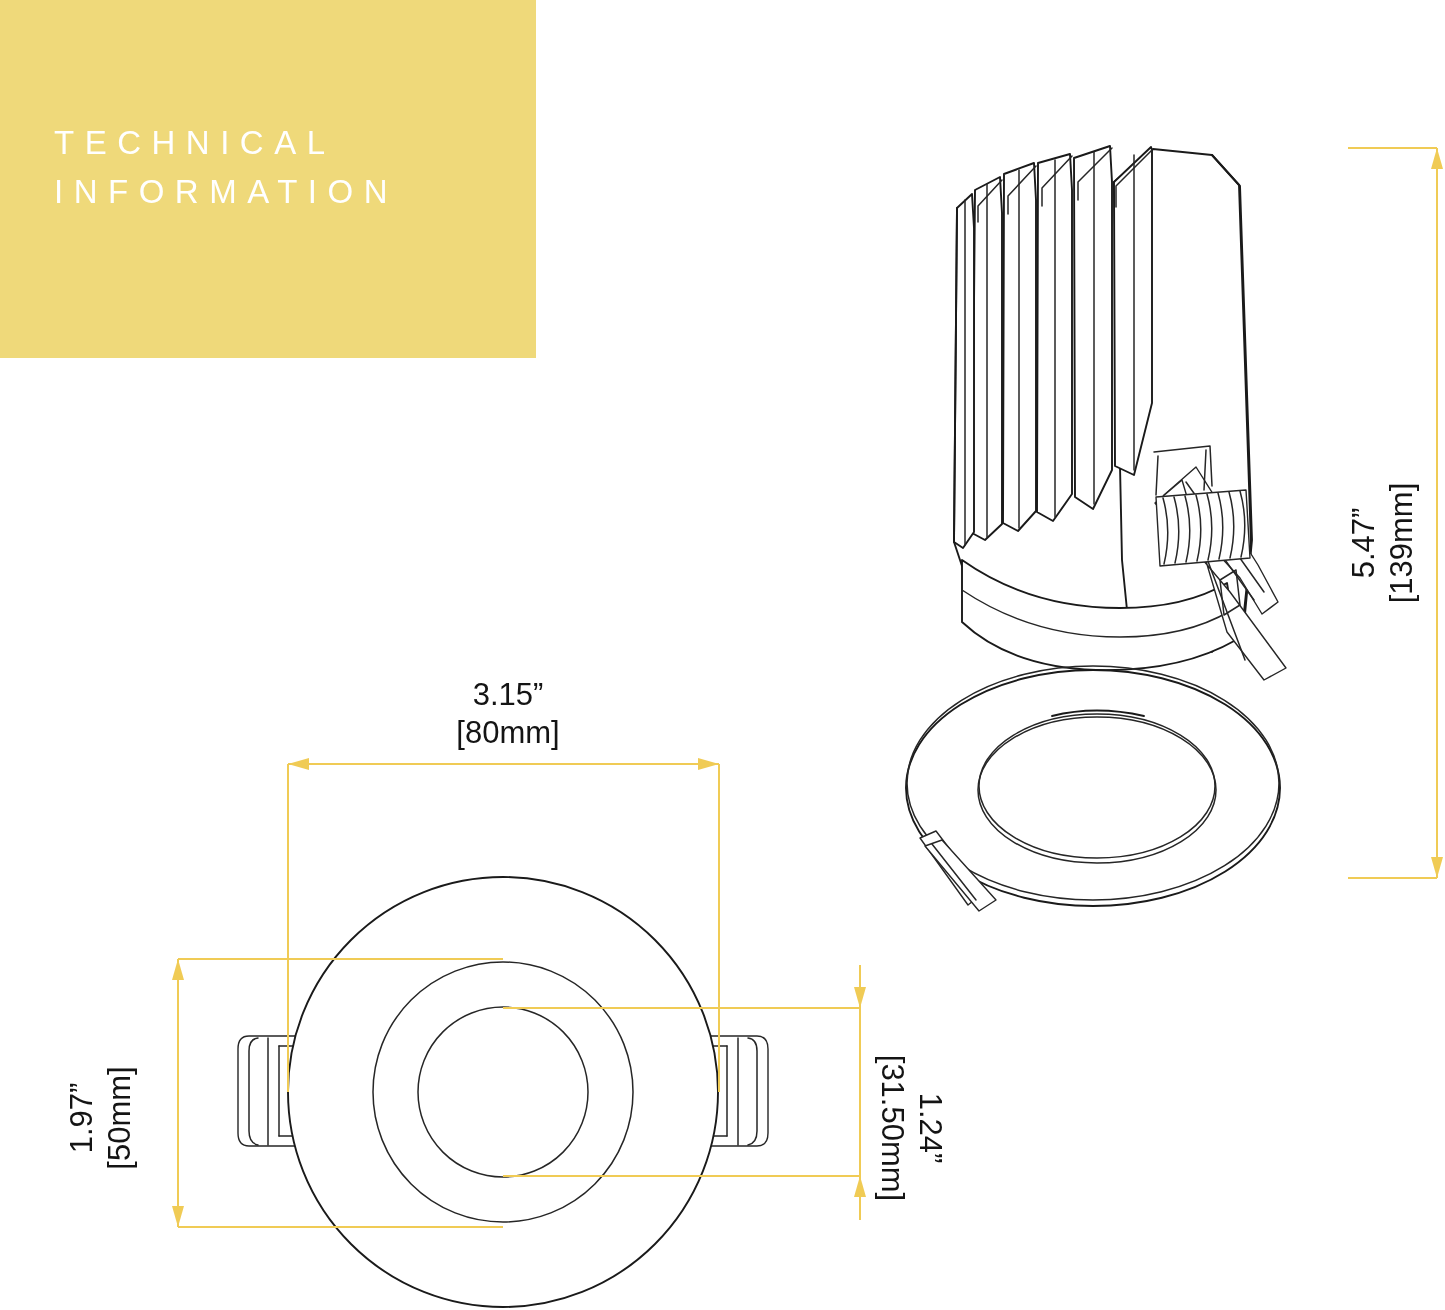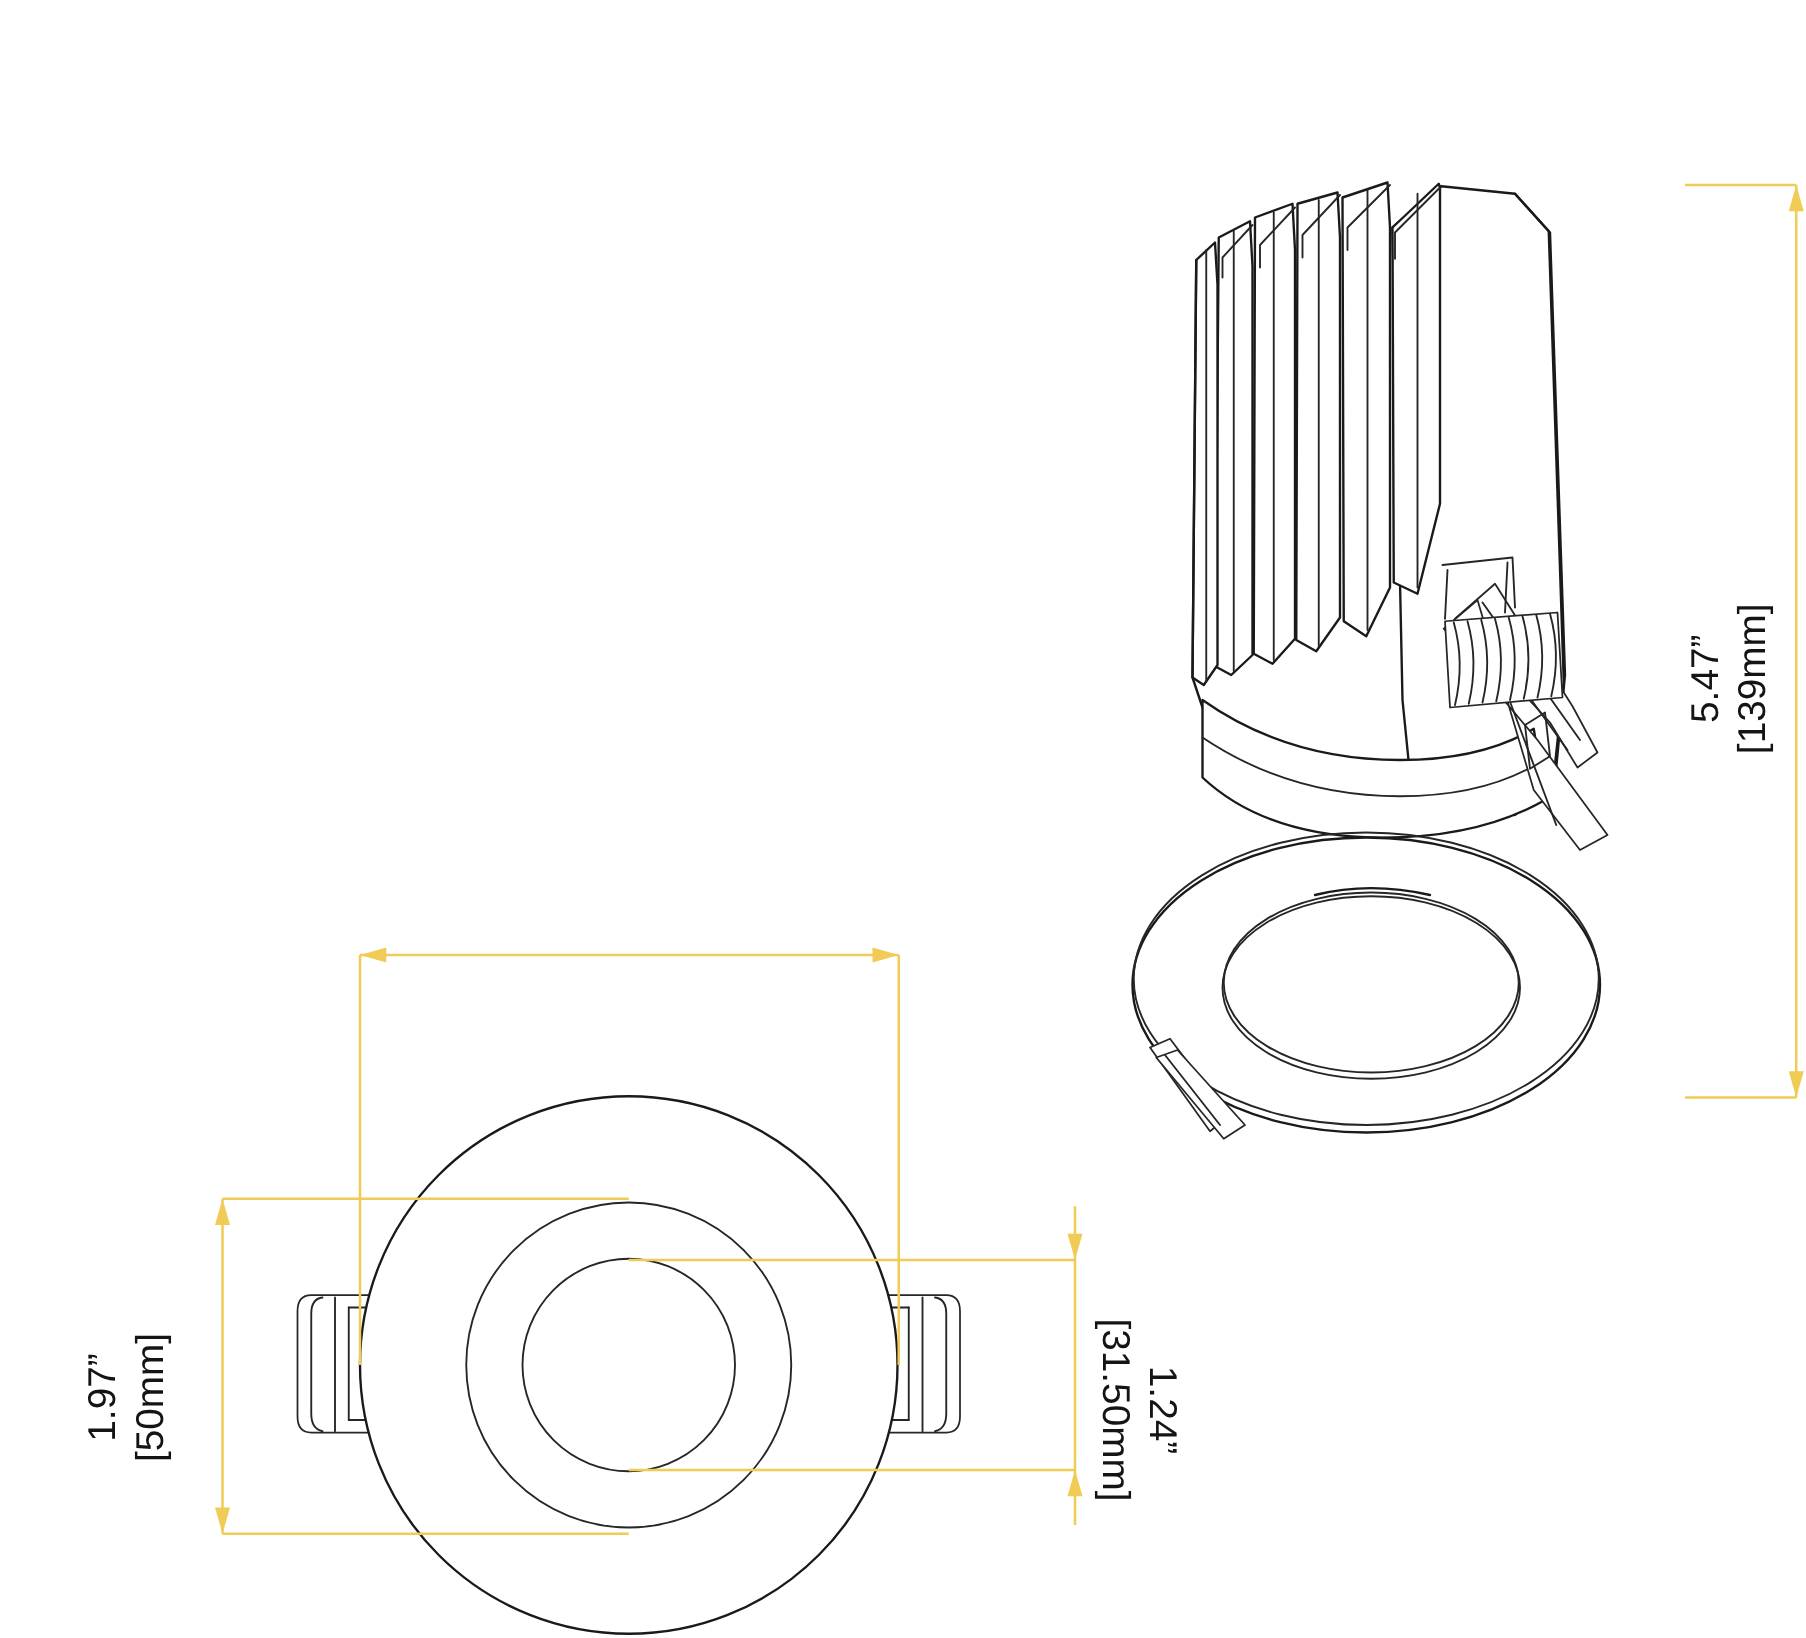--- a/index.html
+++ b/index.html
@@ -94,20 +94,24 @@
     width: 230px;
     transform: rotate(-90deg);
     transform-origin: center center;
   }
 </style>
 </head>
 <body>
 
 <div id="page">
 
+  <div id="banner">
+    <div id="banner-title">TECHNICAL
+INFORMATION</div>
+  </div>
 
   <svg class="layer" viewBox="0 0 1445 1310">
 
     <g>
 
       <g>
         <path class="ln-ft" d="M300,1036 L249,1036 Q238,1036 238,1049 L238,1133 Q238,1146 249,1146 L300,1146 Z"></path>
         <path class="ln-t" d="M258,1038 Q249,1039 249,1051 L249,1131 Q249,1143 258,1145"></path>
         <path class="ln-t" d="M268,1038 L268,1145"></path>
         <path class="ln-t" d="M279,1046 L300,1046"></path>
@@ -230,20 +234,22 @@
 
     <g>
       <line class="dim" x1="1437" y1="148" x2="1348" y2="148"></line>
       <line class="dim" x1="1437" y1="878" x2="1348" y2="878"></line>
       <line class="dim" x1="1437" y1="148" x2="1437" y2="878"></line>
       <polygon class="dimf" points="1437,148 1431,169 1443,169"></polygon>
       <polygon class="dimf" points="1437,878 1431,857 1443,857"></polygon>
     </g>
   </svg>
 
+  <div class="dimlabel" id="label-width">3.15”
+[80mm]</div>
 
   <div class="dimlabel" id="label-height-left">1.97”
 [50mm]</div>
 
   <div class="dimlabel" id="label-depth-right">1.24”
 [31.50mm]</div>
 
   <div class="dimlabel" id="label-length">5.47”
 [139mm]</div>
 

